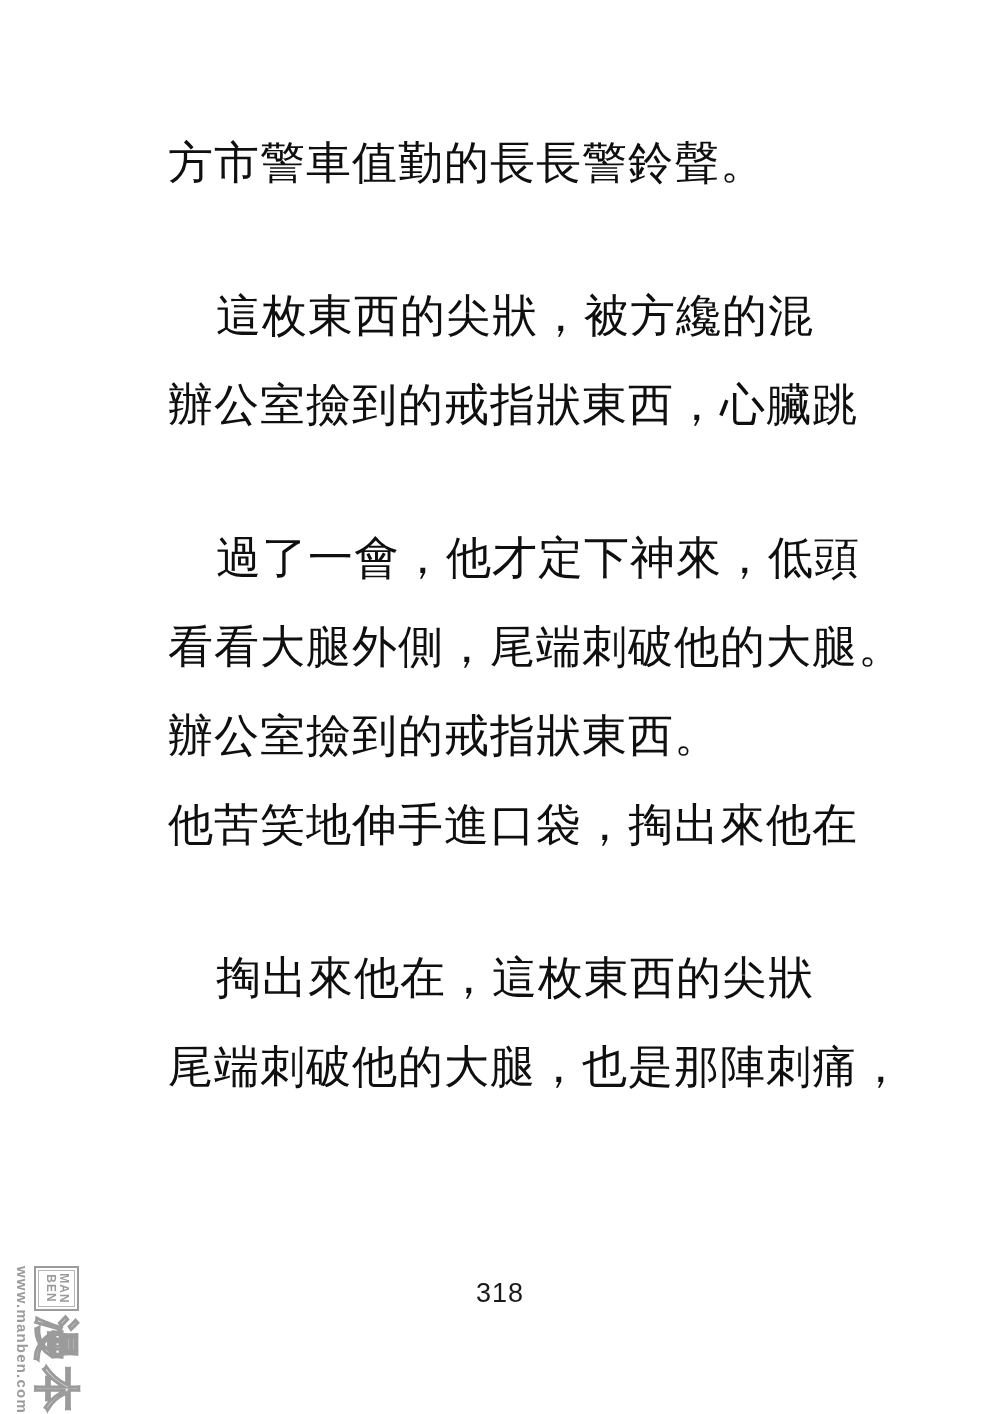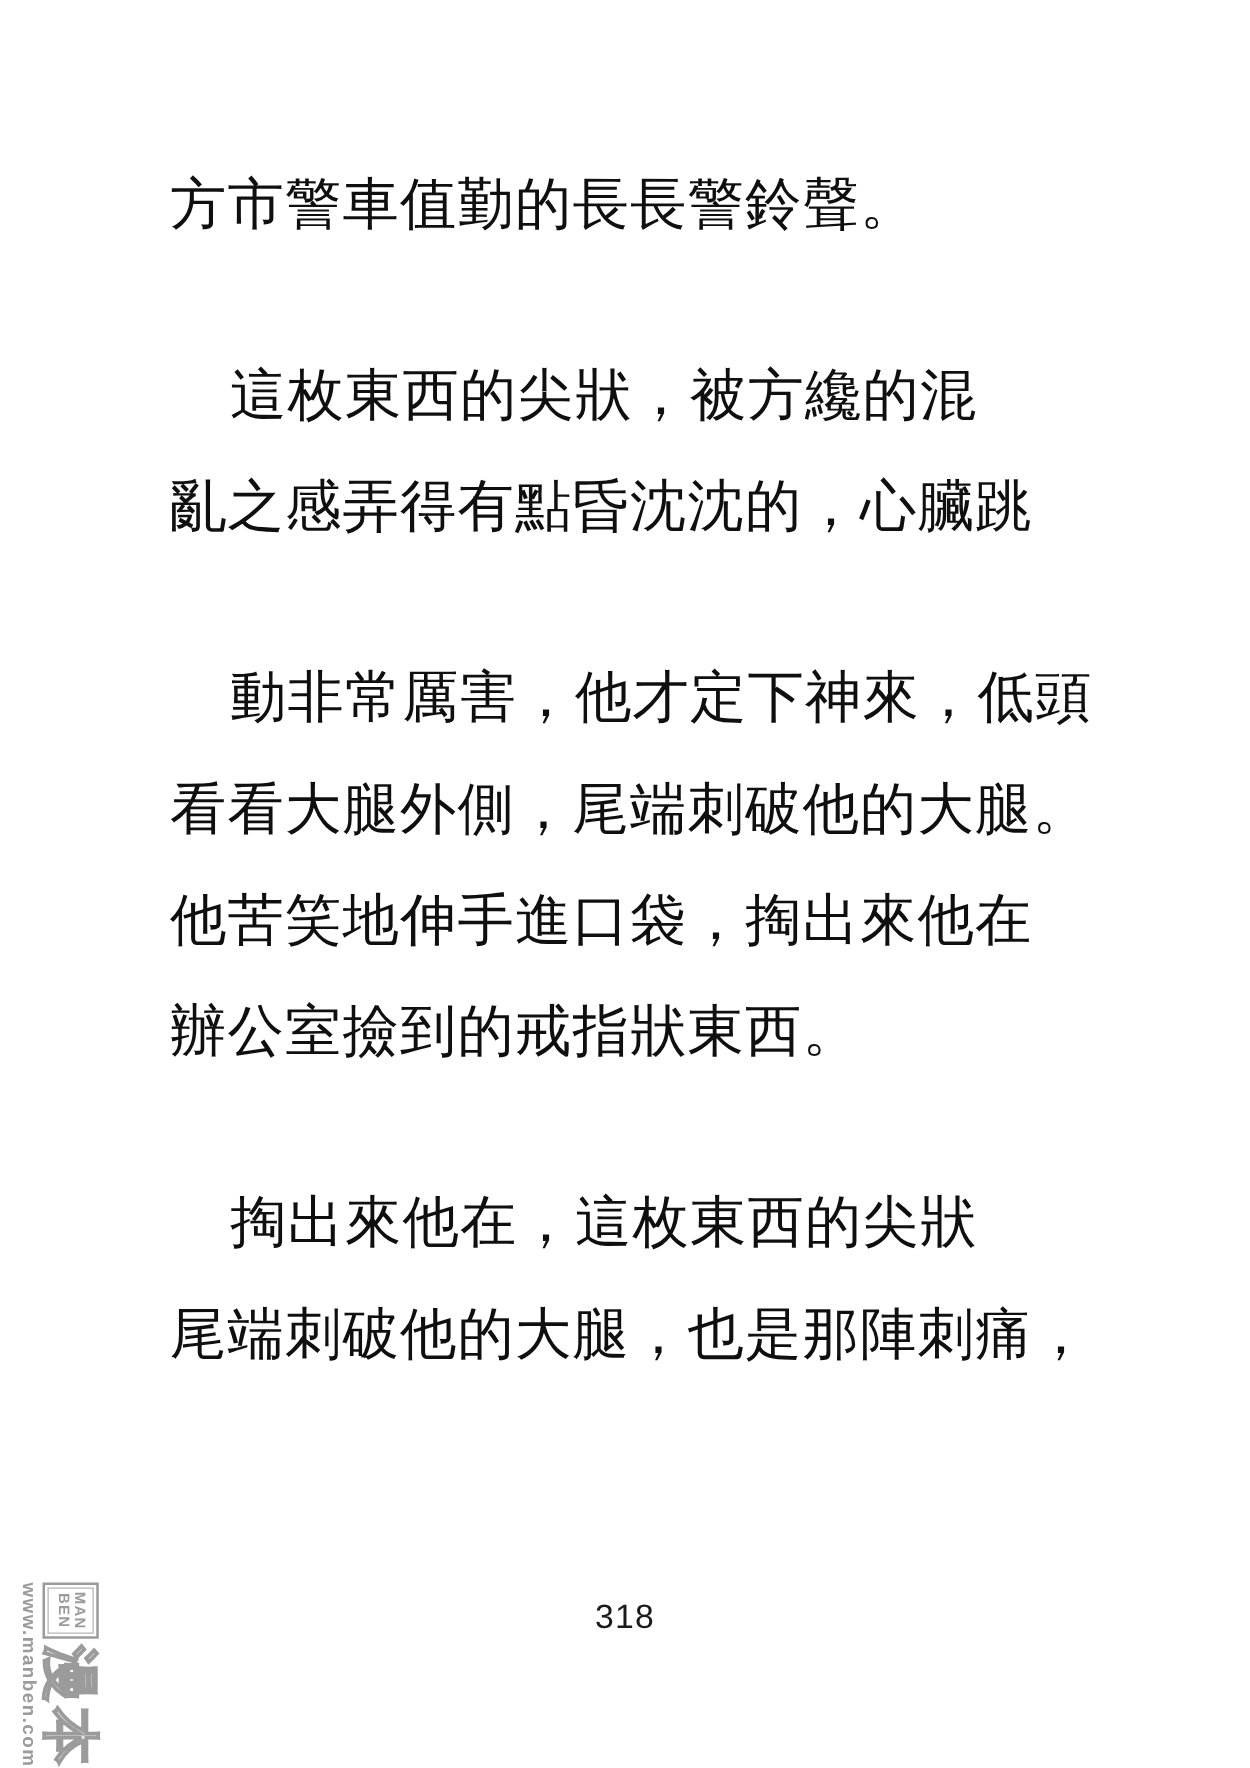--- a/index.html
+++ b/index.html
@@ -18,21 +18,21 @@
     left: 136px;
     top: 118px;
     width: 790px;
     font-size: 45px;
     line-height: 89px;
     letter-spacing: 1px;
     color: #0f0f0f;
   }
   .paragraph { margin: 0 0 64px 0; }
   .paragraph:last-child { margin-bottom: 0; }
-  .text-line { white-space: nowrap; }
+  .text-line { white-space: nowrap; margin-left: 32px; }
   .paragraph.indented .text-line:first-child { padding-left: 48px; }
 
   
   .page-number {
     position: absolute;
     left: 0;
     top: 1278px;
     width: 100%;
     text-align: center;
     font-size: 27px;
@@ -103,27 +103,27 @@
 <body>
 
 <div class="page">
 
   <div class="text-block">
       <div class="paragraph">
         <div class="text-line">方市警車值勤的長長警鈴聲。</div>
       </div>
       <div class="paragraph indented">
         <div class="text-line">這枚東西的尖狀，被方纔的混</div>
-        <div class="text-line">亂之感弄得有點昏沈沈的，心臟跳</div>
+        <div class="text-line">辦公室撿到的戒指狀東西，心臟跳</div>
       </div>
       <div class="paragraph indented">
-        <div class="text-line">動非常厲害，他才定下神來，低頭</div>
+        <div class="text-line">過了一會，他才定下神來，低頭</div>
         <div class="text-line">看看大腿外側，尾端刺破他的大腿。</div>
+        <div class="text-line">辦公室撿到的戒指狀東西。</div>
         <div class="text-line">他苦笑地伸手進口袋，掏出來他在</div>
-        <div class="text-line">辦公室撿到的戒指狀東西。</div>
       </div>
       <div class="paragraph indented">
         <div class="text-line">掏出來他在，這枚東西的尖狀</div>
         <div class="text-line">尾端刺破他的大腿，也是那陣刺痛，</div>
       </div>
     </div>
 
   <div class="page-number">318</div>
 
   <div class="watermark">

